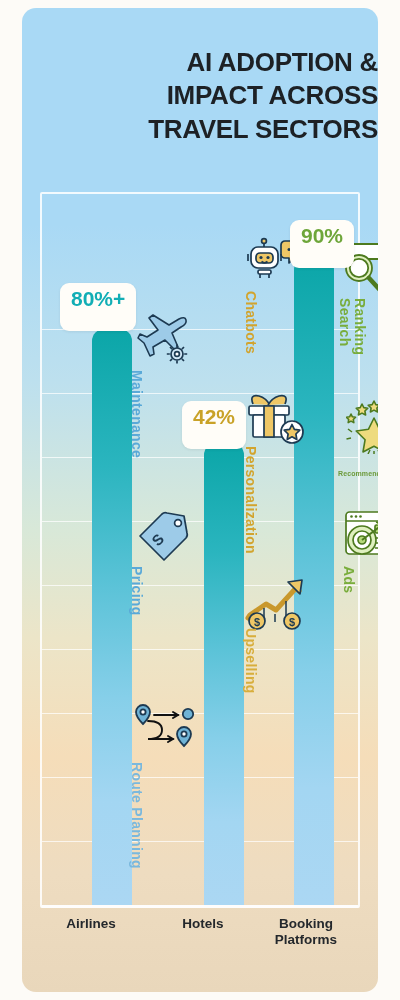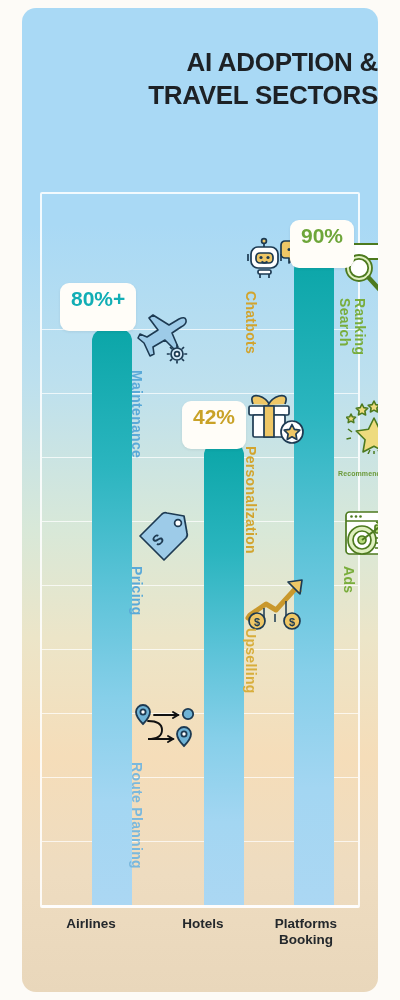--- a/index.html
+++ b/index.html
@@ -134,20 +134,21 @@
     letter-spacing:.05px;
   }
 </style>
 </head>
 <body>
 
 <div id="poster">
 
   <div id="title">
     <span class="tl">AI ADOPTION &amp;</span>
+    <span class="tl">IMPACT ACROSS</span>
     <span class="tl">TRAVEL SECTORS</span>
   </div>
 
   <div id="chart">
 
     <div class="gridline" style="top:19%;"></div>
     <div class="gridline" style="top:28%;"></div>
     <div class="gridline" style="top:37%;"></div>
     <div class="gridline" style="top:46%;"></div>
     <div class="gridline" style="top:55%;"></div>
@@ -300,19 +301,19 @@
   <div class="bubble" style="left:268px; top:212px; color:#6ea63a;">90%</div>
 
   <div id="axis">
     <div class="axis-label" id="axl-1">
       <div>Hotels</div>
     </div>
     <div class="axis-label" id="axl-0">
       <div>Airlines</div>
     </div>
     <div class="axis-label" id="axl-2">
+      <div>Booking</div>
       <div>Platforms</div>
-      <div>Booking</div>
     </div>
   </div>
 
 
 </div>
 
 </body></html>

